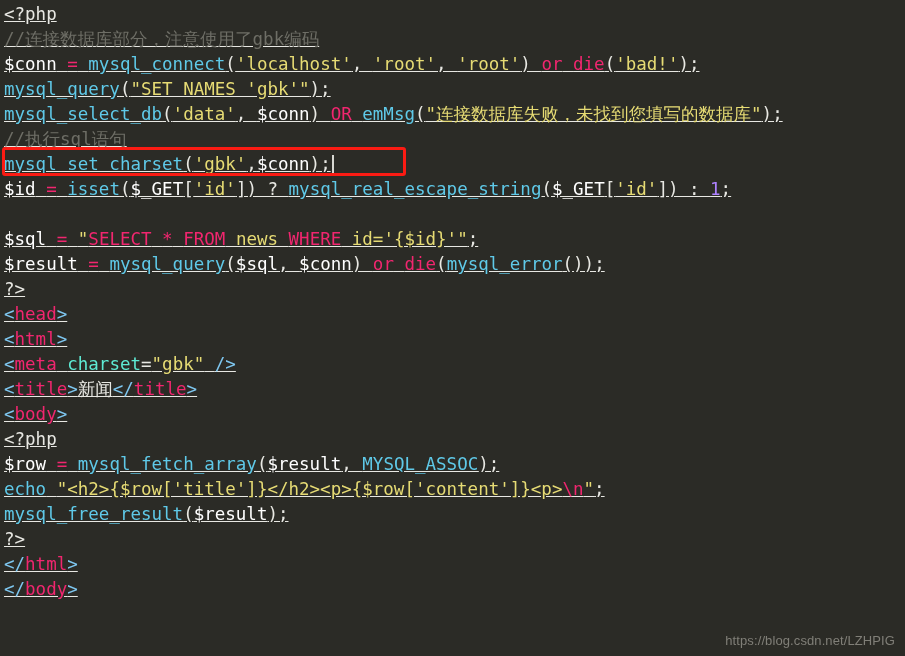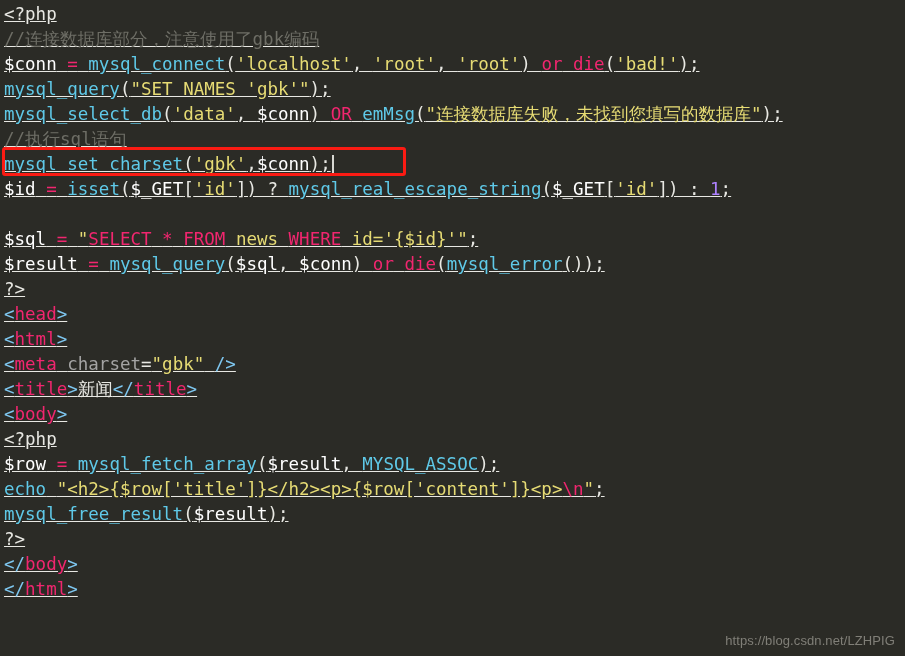--- a/index.html
+++ b/index.html
@@ -36,21 +36,21 @@
   .t-plain   { color: #e8e8e3; }
   .t-comment { color: #6e6e66; }
   .t-var     { color: #ffffff; }
   .t-op      { color: #f1266f; }
   .t-func    { color: #5fc9e8; }
   .t-str     { color: #e6db74; }
   .t-kw      { color: #f1266f; }
   .t-num     { color: #ae81ff; }
   .t-tagb    { color: #7ec7f0; }
   .t-tag     { color: #f1266f; }
-  .t-attr    { color: #a3a3a3; }
+  .t-attr    { color: #5eead4; }
   .t-punct   { color: #e8e8e3; }
   .t-esc     { color: #f1266f; }
 
   
   #highlight-box {
     position: absolute;
     left: 2px;
     top: 147px;
     width: 404px;
     height: 29px;
@@ -121,20 +121,20 @@
   <div class="code-line"><span class="t-plain">&lt;?php</span></div>
 
   <div class="code-line"><span class="t-var">$row</span><span class="t-plain"> </span><span class="t-op">=</span><span class="t-plain"> </span><span class="t-func">mysql_fetch_array</span><span class="t-punct">(</span><span class="t-var">$result</span><span class="t-punct">, </span><span class="t-func">MYSQL_ASSOC</span><span class="t-punct">);</span></div>
 
   <div class="code-line"><span class="t-func">echo</span><span class="t-plain"> </span><span class="t-str">"&lt;h2&gt;{$row['title']}&lt;/h2&gt;&lt;p&gt;{$row['content']}&lt;p&gt;</span><span class="t-esc">\n</span><span class="t-str">"</span><span class="t-punct">;</span></div>
 
   <div class="code-line"><span class="t-func">mysql_free_result</span><span class="t-punct">(</span><span class="t-var">$result</span><span class="t-punct">);</span></div>
 
   <div class="code-line"><span class="t-plain">?&gt;</span></div>
 
+  <div class="code-line"><span class="t-tagb">&lt;/</span><span class="t-tag">html</span><span class="t-tagb">&gt;</span></div>
+
   <div class="code-line"><span class="t-tagb">&lt;/</span><span class="t-tag">body</span><span class="t-tagb">&gt;</span></div>
-
-  <div class="code-line"><span class="t-tagb">&lt;/</span><span class="t-tag">html</span><span class="t-tagb">&gt;</span></div>
 
   <div id="highlight-box"></div>
 
   <div id="watermark">https://blog.csdn.net/LZHPIG</div>
 </div>
 
 </body></html>

